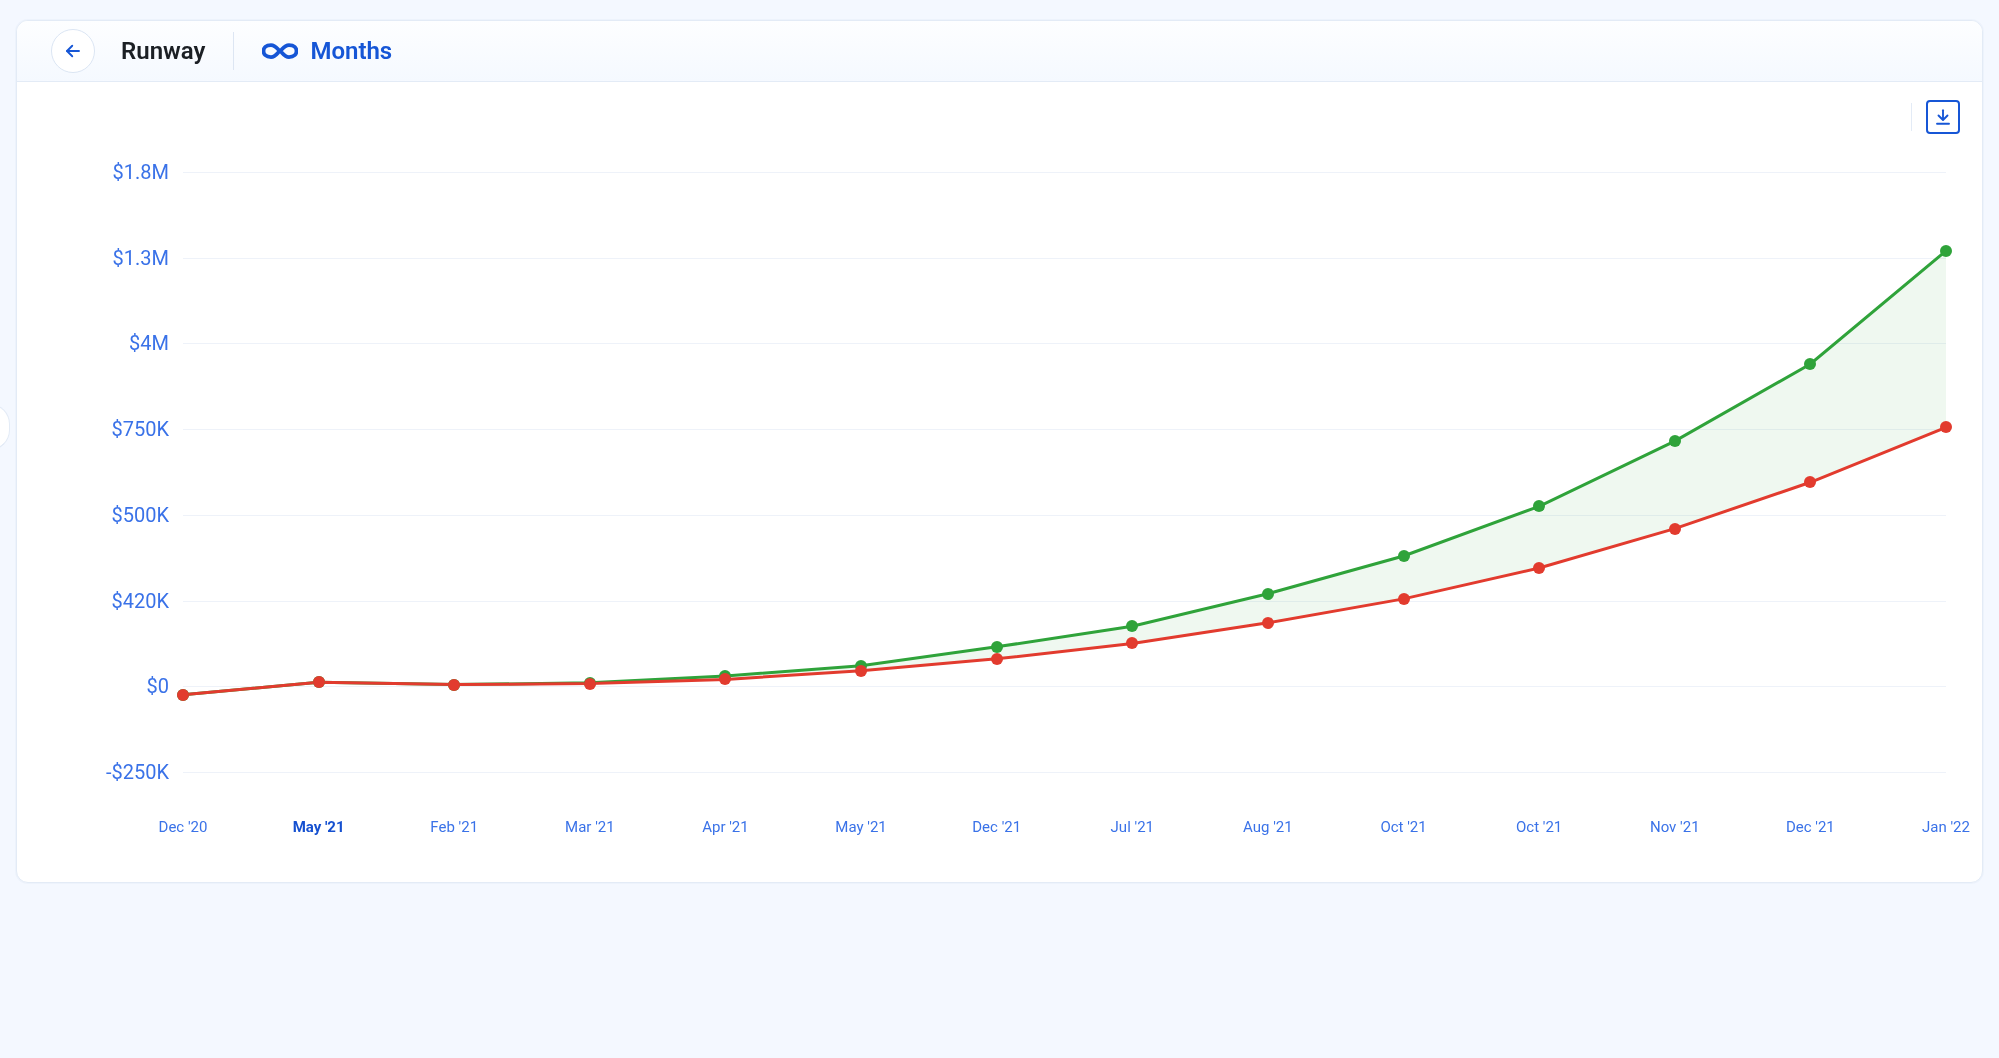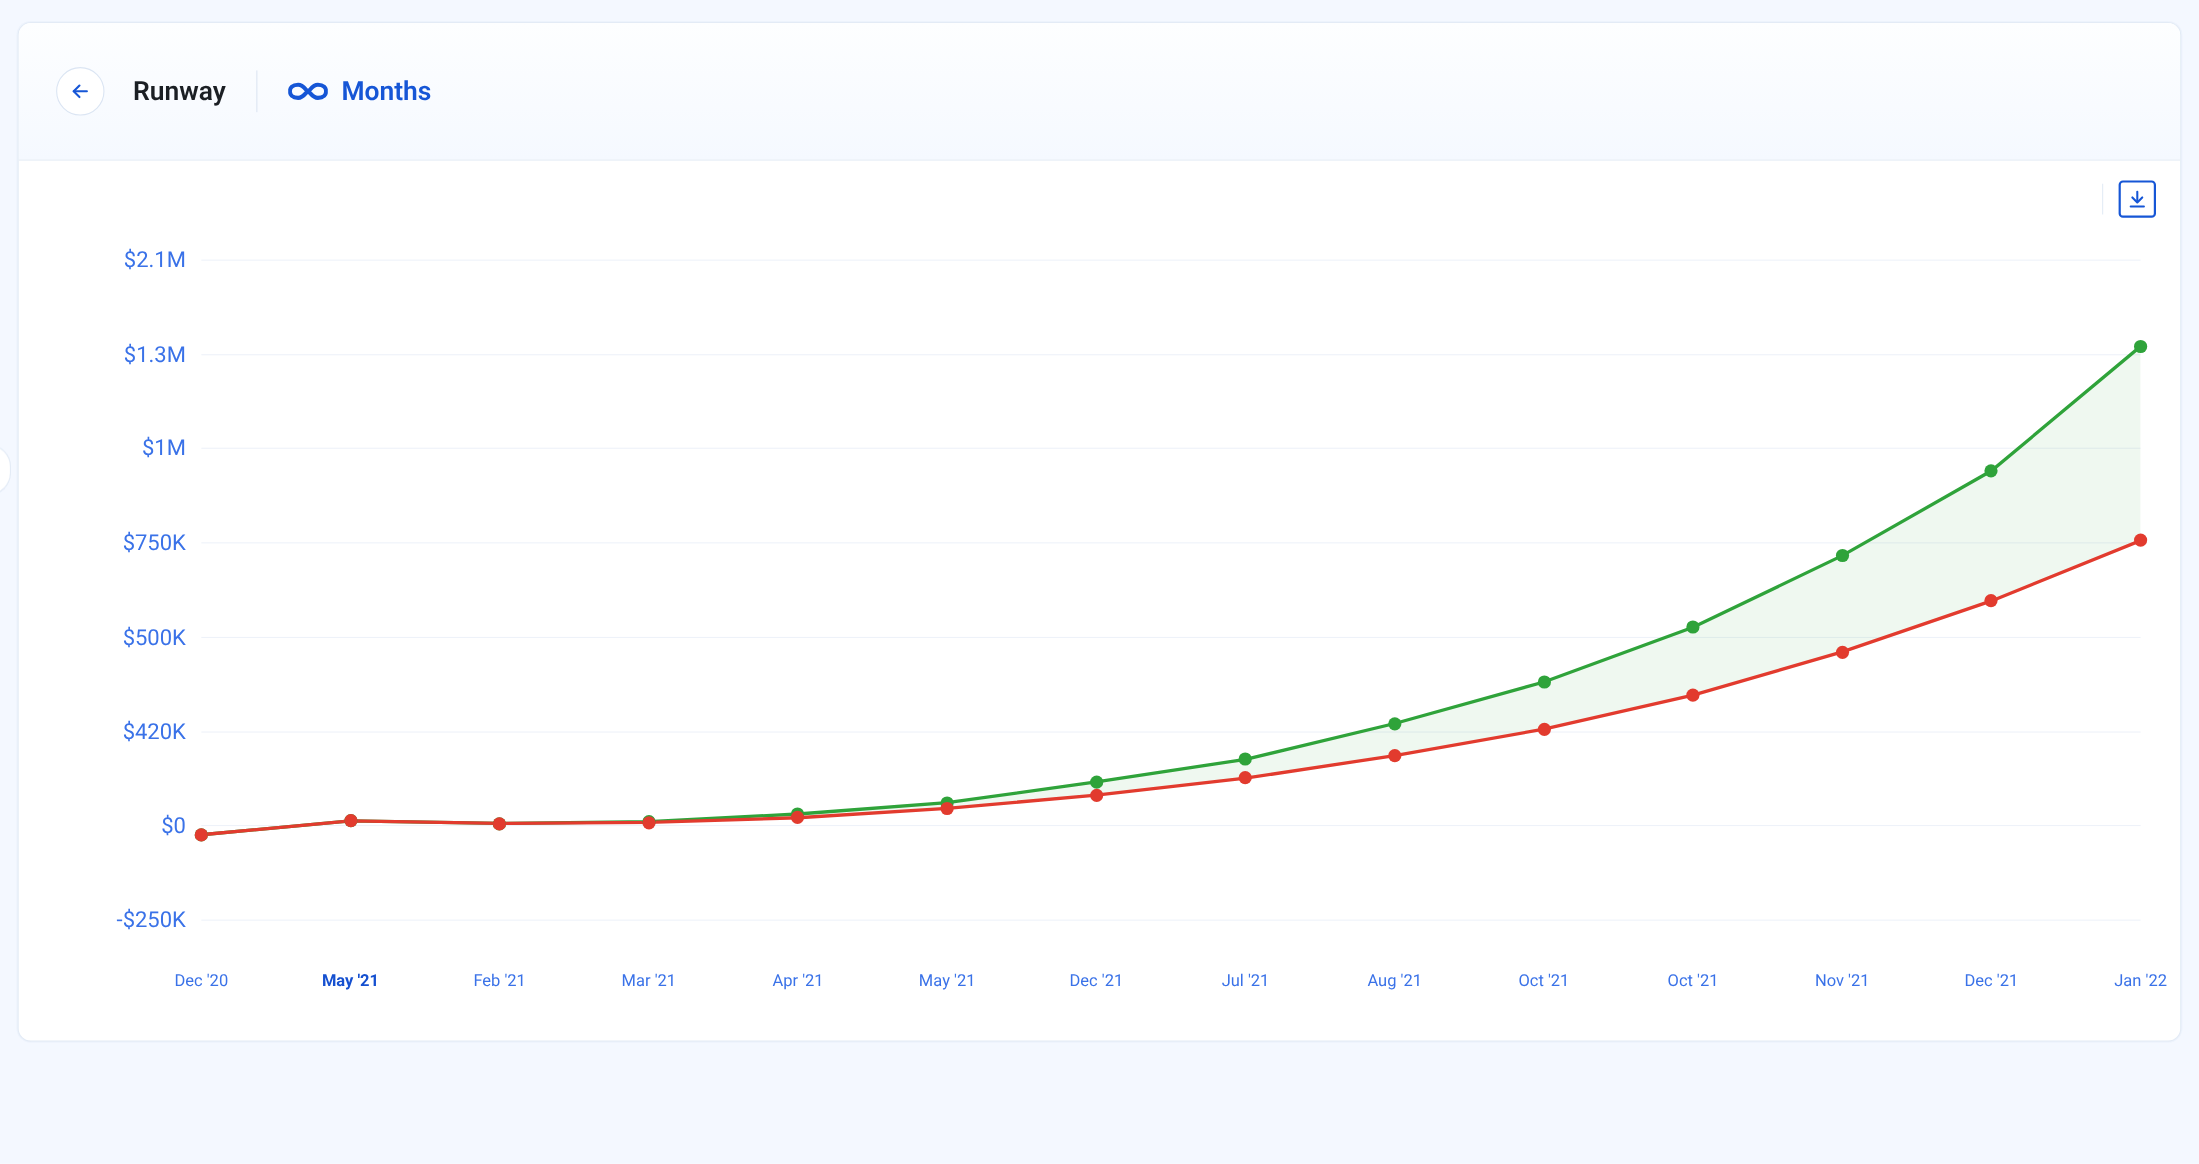--- a/index.html
+++ b/index.html
@@ -11,21 +11,21 @@
   .card {
     background: #fff;
     border: 1px solid #e3ebf6;
     border-radius: 12px;
     overflow: hidden;
     box-shadow: 0 0 0 1px rgba(200,215,235,0.15);
   }
   .card-header {
     display: flex;
     align-items: center;
-    padding: 40px 34px;
+    padding: 8px 34px;
     background: linear-gradient(180deg,#fdfeff 0%,#f5f9ff 100%);
     border-bottom: 1px solid #e3ebf6;
   }
   .back-btn {
     width: 44px; height: 44px;
     border-radius: 50%;
     border: 1px solid #dbe5f3;
     background: #fff;
     display: flex; align-items: center; justify-content: center;
     cursor: pointer;
@@ -170,25 +170,25 @@
         <div class="y-label" style="top: 640px;">-$250K</div>
         <div class="grid-line" style="top: 554.286px;"></div>
         <div class="y-label" style="top: 554.286px;">$0</div>
         <div class="grid-line" style="top: 468.571px;"></div>
         <div class="y-label" style="top: 468.571px;">$420K</div>
         <div class="grid-line" style="top: 382.857px;"></div>
         <div class="y-label" style="top: 382.857px;">$500K</div>
         <div class="grid-line" style="top: 297.143px;"></div>
         <div class="y-label" style="top: 297.143px;">$750K</div>
         <div class="grid-line" style="top: 211.429px;"></div>
-        <div class="y-label" style="top: 211.429px;">$1M</div>
+        <div class="y-label" style="top: 211.429px;">$4M</div>
         <div class="grid-line" style="top: 125.714px;"></div>
         <div class="y-label" style="top: 125.714px;">$1.3M</div>
         <div class="grid-line" style="top: 40px;"></div>
-        <div class="y-label" style="top: 40px;">$2.1M</div>
+        <div class="y-label" style="top: 40px;">$1.8M</div>
         <div class="x-axis" style="top: 686px;">
           <div class="x-label" style="left: 0%;">Dec '20</div>
           <div class="x-label bold" style="left: 7.69231%;">May '21</div>
           <div class="x-label" style="left: 15.3846%;">Feb '21</div>
           <div class="x-label" style="left: 23.0769%;">Mar '21</div>
           <div class="x-label" style="left: 30.7692%;">Apr '21</div>
           <div class="x-label" style="left: 38.4615%;">May '21</div>
           <div class="x-label" style="left: 46.1538%;">Dec '21</div>
           <div class="x-label" style="left: 53.8462%; text-align: right;">Jul '21</div>
           <div class="x-label" style="left: 61.5385%;">Aug '21</div>

